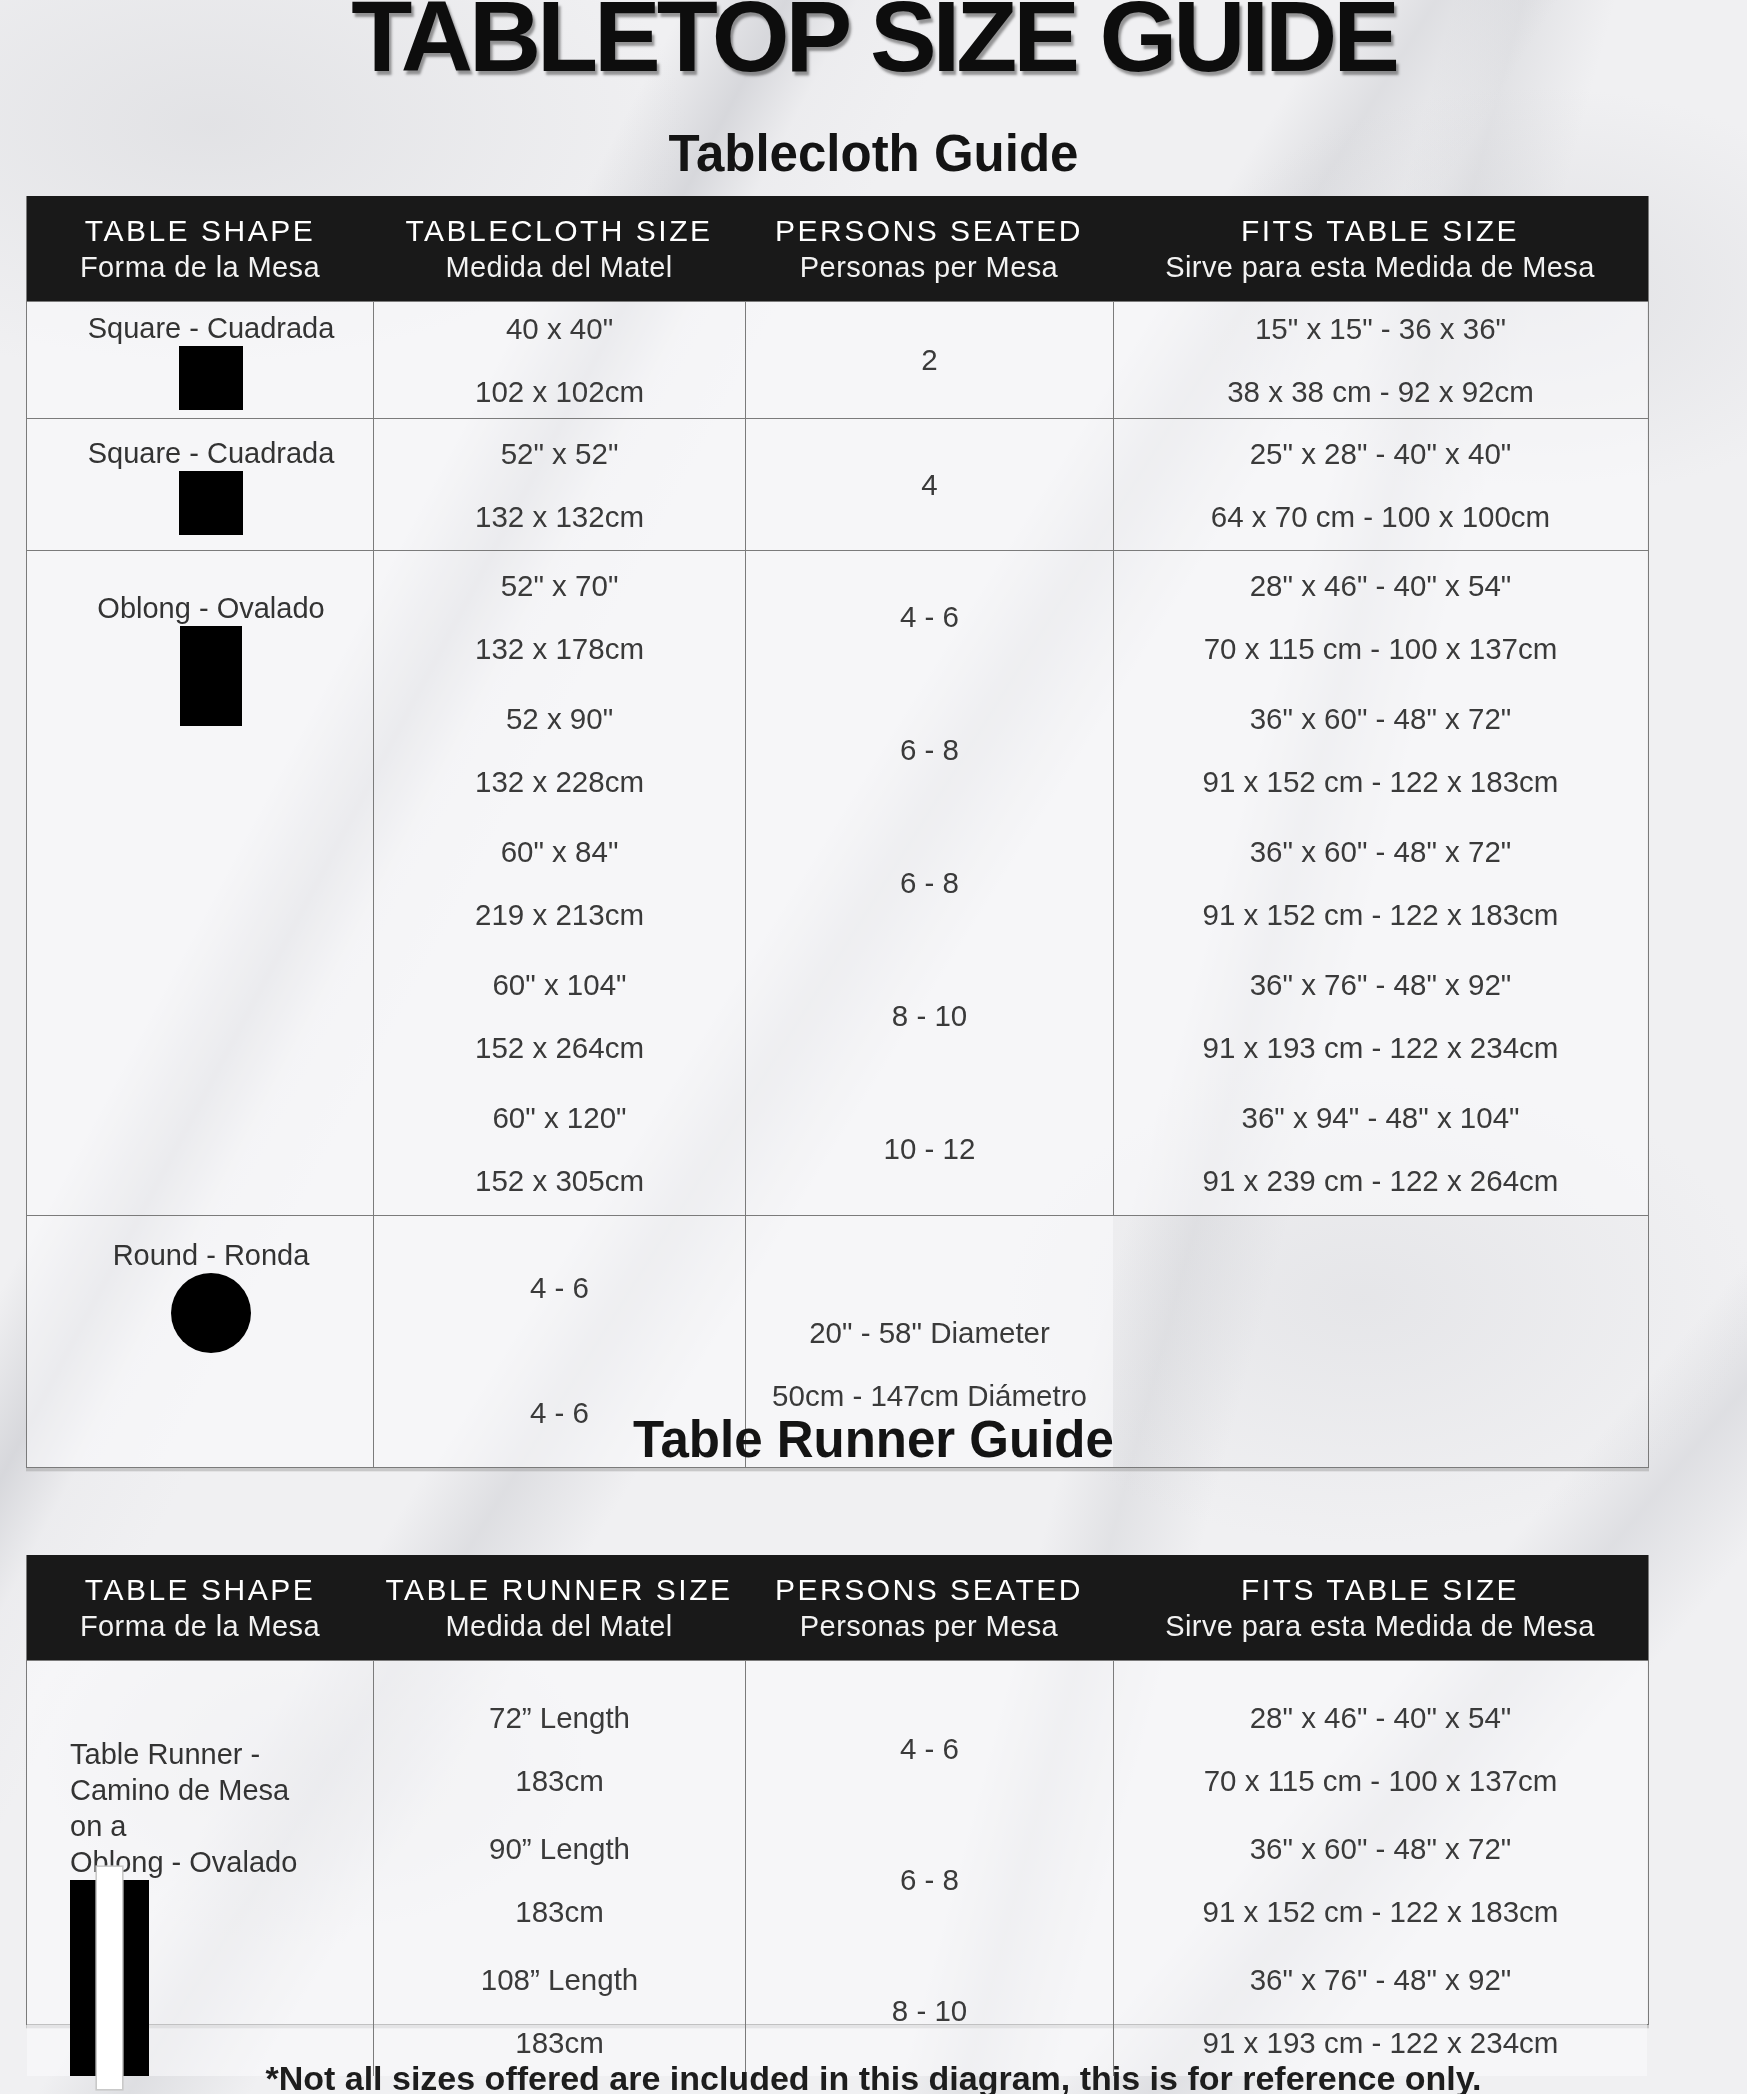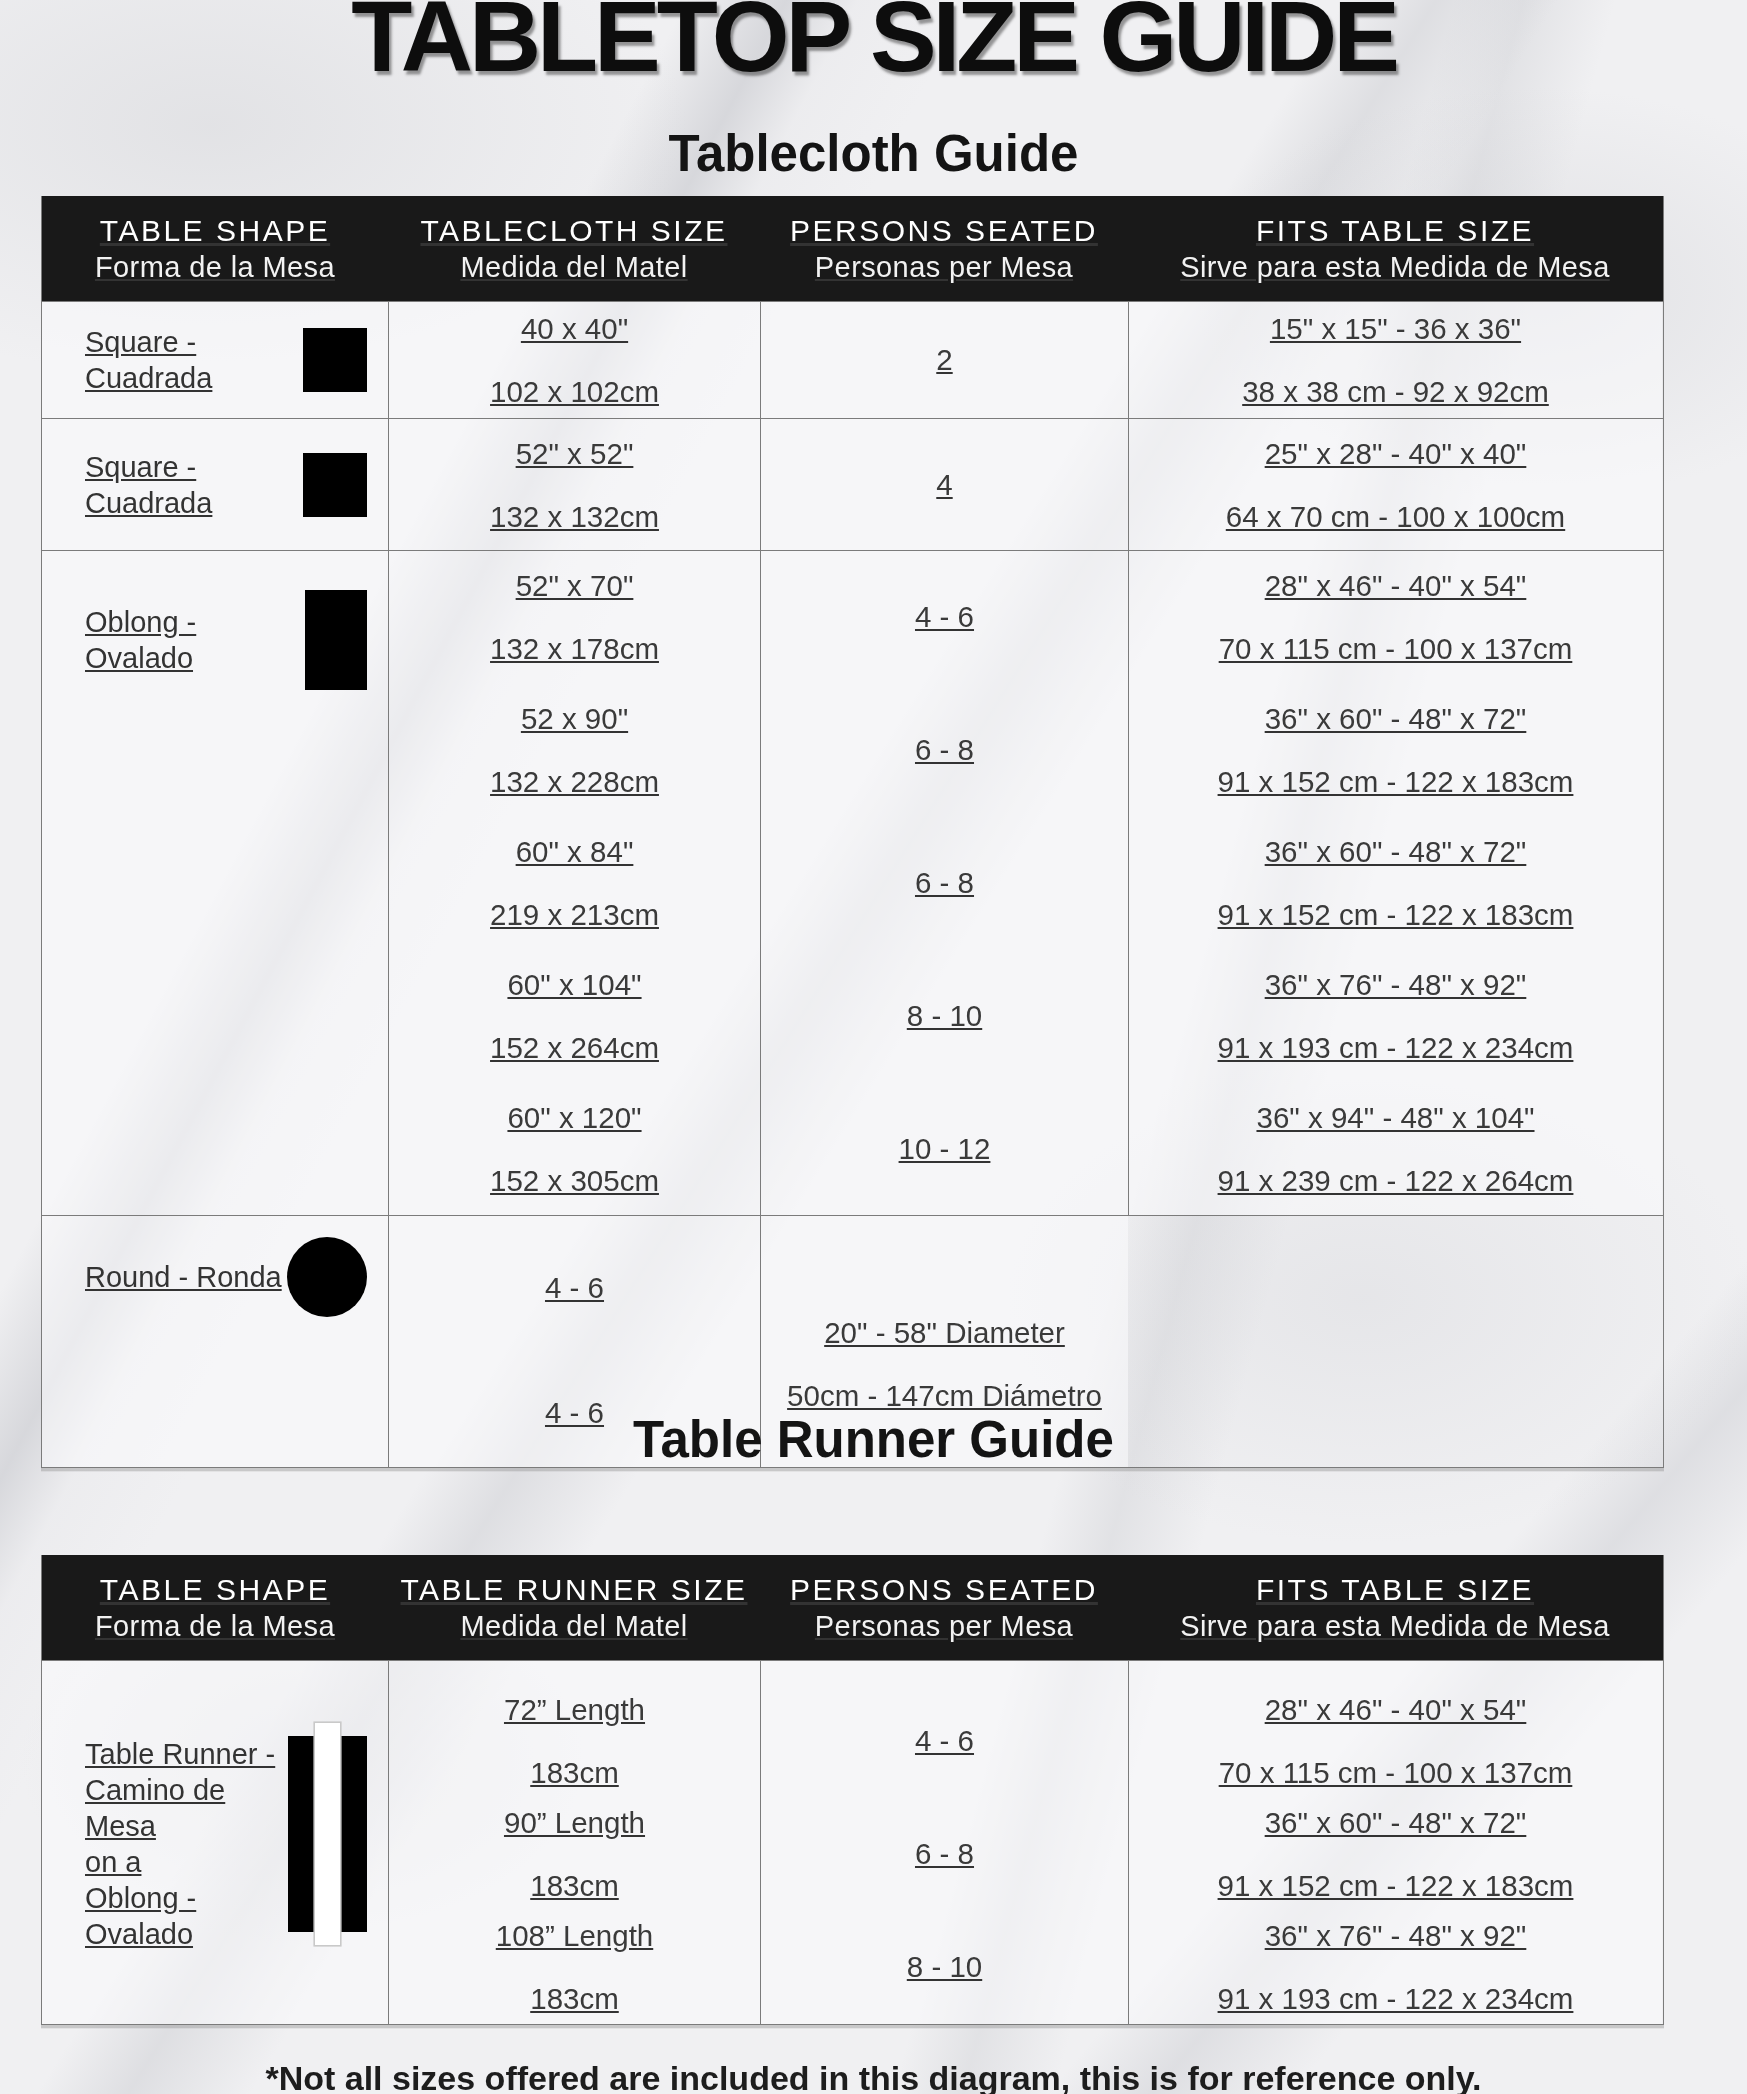--- a/index.html
+++ b/index.html
@@ -31,24 +31,23 @@
     position:absolute;left:0;width:100%;
     margin:0;text-align:center;
     font-size:51px;line-height:59px;font-weight:700;
     color:#141414;letter-spacing:0;
   }
   .st-1{top:124px;}
   .st-2{top:1410px;}
 
   .guide-table{
     --cols:346px 372px 368px 534px;
-    position:absolute;left:41px;width:1621px;
+    position:absolute;left:26px;width:1621px;
     border:0.8px solid #7b7b7b;border-top:none;
     box-shadow:0 3.3px 0 rgba(150,150,150,0.45);
-    text-decoration:underline;
   }
   .t1{top:196px;}
   .t2{top:1555px;}
 
   .thead{
     display:grid;grid-template-columns:var(--cols);
     background:#191919;height:105px;
   }
   .th{
     display:flex;flex-direction:column;justify-content:center;align-items:center;
@@ -78,21 +77,21 @@
 
   .l1,.l2{font-size:29.5px;line-height:41px;color:#3a3a3a;}
   .l2{margin-top:22px;}
   .persons-val{font-size:29.5px;color:#3a3a3a;}
 
   .shape-cell{
     flex-direction:row;justify-content:flex-start;align-items:center;
     padding:0 0 0 43px;box-sizing:border-box;text-align:left;
   }
   .shape-inner{
-    display:flex;flex-direction:row;align-items:center;justify-content:space-between;
+    display:flex;flex-direction:column;align-items:center;justify-content:space-between;
     width:100%;padding-right:21px;box-sizing:border-box;
   }
   .shape-label{font-size:29px;line-height:36px;color:#333;}
   .r-oblong .shape-cell,.r-round .shape-cell,.r-runner .shape-cell{justify-content:flex-start;align-items:flex-start;}
   .r-oblong .shape-inner{margin-top:39px;}
   .r-round .shape-inner{margin-top:21px;}
   .r-runner .shape-inner{margin-top:75px;align-items:flex-start;}
 
   .icon-square{width:64px;height:64px;background:#000;flex:none;}
   .icon-oblong{width:62px;height:100px;background:#000;flex:none;}

